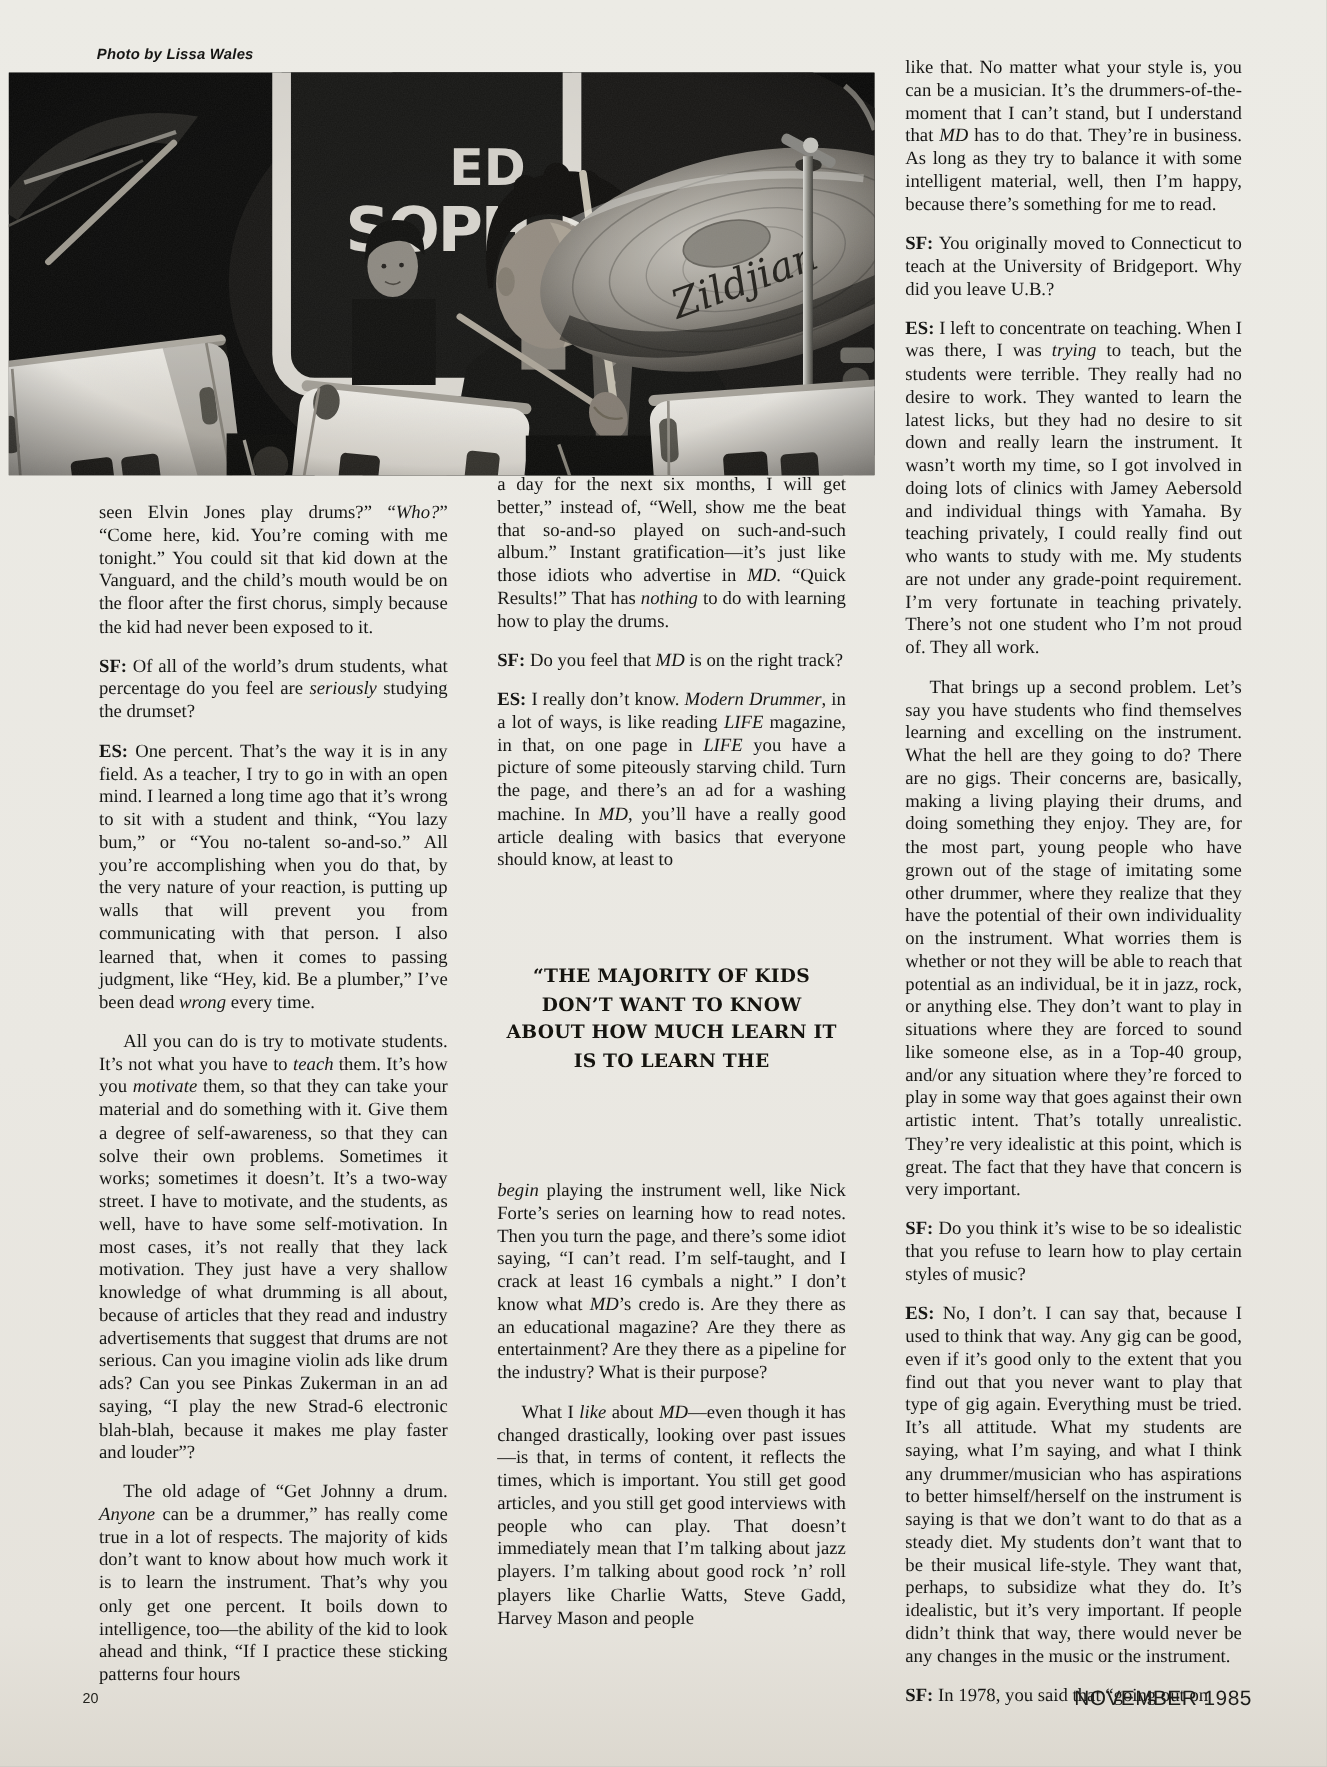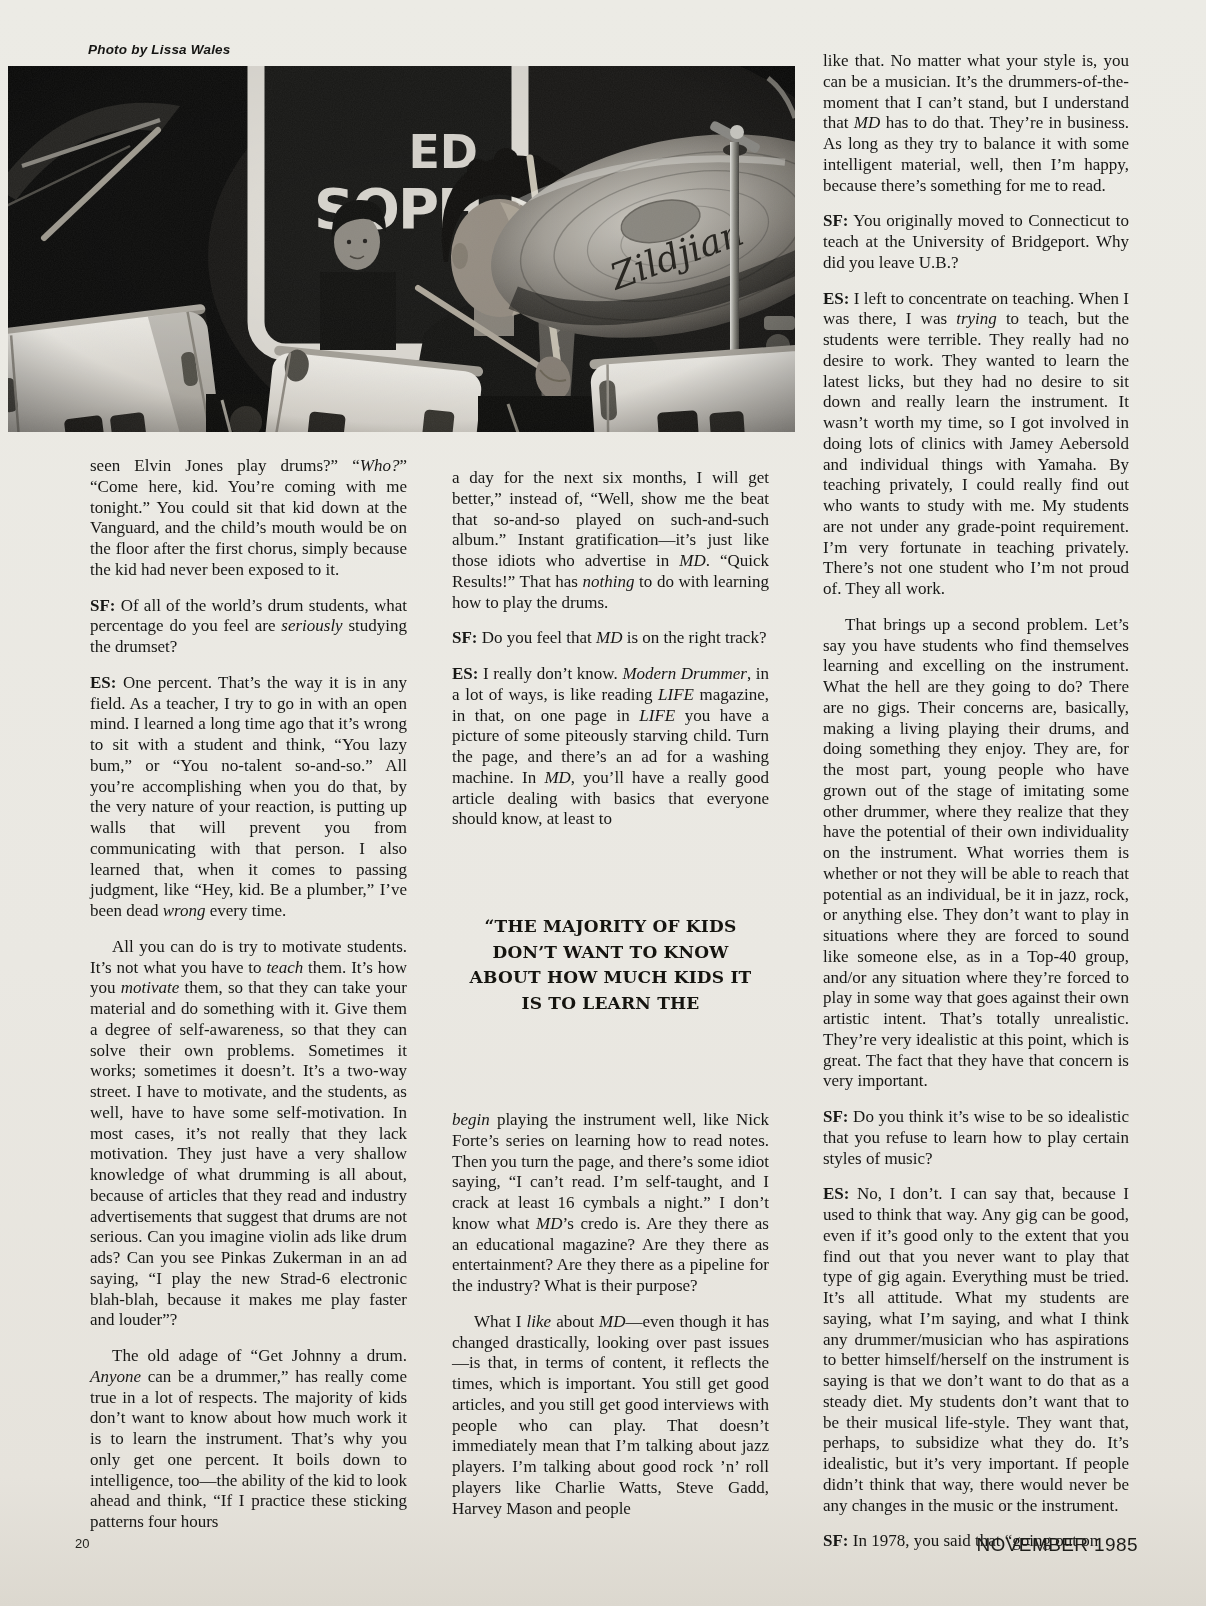--- a/index.html
+++ b/index.html
@@ -24,21 +24,21 @@
     background:#0c0c0b;
   }
   .photo-frame svg{display:block;}
   .col{
     position:absolute;
     text-align:justify;
     font-size:17px;line-height:20.75px;
     color:#171715;
   }
   .col-1{left:75px;top:441px;width:347px;}
-  .col-2{left:437px;top:453px;width:347px;}
+  .col-2{left:437px;top:415px;width:347px;}
   .col-3{left:808px;top:36px;width:336px;}
   .para{margin:15px;}
   .para.indent{text-indent:22px;}
   .spk{font-weight:bold;}
   .pull-quote{
     margin:84px 0 94px 0;
     text-align:center;
     font-family:"DejaVu Serif",serif;
     font-weight:bold;
     font-size:17px;line-height:25.5px;
@@ -220,21 +220,21 @@
 
   <div class="col col-2">
     <div>
         <p class="para">a day for the next six months, I will get better,” instead of, “Well, show me the beat that so-and-so played on such-and-such album.” Instant gratification—it’s just like those idiots who advertise in <i>MD</i>. “Quick Results!” That has <i>nothing</i> to do with learning how to play the drums.</p>
         <p class="para"><b class="spk">SF:</b> Do you feel that <i>MD</i> is on the right track?</p>
         <p class="para"><b class="spk">ES:</b> I really don’t know. <i>Modern Drummer</i>, in a lot of ways, is like reading <i>LIFE</i> magazine, in that, on one page in <i>LIFE</i> you have a picture of some piteously starving child. Turn the page, and there’s an ad for a washing machine. In <i>MD</i>, you’ll have a really good article dealing with basics that everyone should know, at least to</p>
       </div>
     <div class="pull-quote">
         <div>“THE MAJORITY OF KIDS</div>
         <div>DON’T WANT TO KNOW</div>
-        <div>ABOUT HOW MUCH KIDS IT</div>
+        <div>ABOUT HOW MUCH LEARN IT</div>
         <div>IS TO LEARN THE</div>
       </div>
     <div>
         <p class="para"><i>begin</i> playing the instrument well, like Nick Forte’s series on learning how to read notes. Then you turn the page, and there’s some idiot saying, “I can’t read. I’m self-taught, and I crack at least 16 cymbals a night.” I don’t know what <i>MD</i>’s credo is. Are they there as an educational magazine? Are they there as entertainment? Are they there as a pipeline for the industry? What is their purpose?</p>
         <p class="para indent">What I <i>like</i> about <i>MD</i>—even though it has changed drastically, looking over past issues—is that, in terms of content, it reflects the times, which is important. You still get good articles, and you still get good interviews with people who can play. That doesn’t immediately mean that I’m talking about jazz players. I’m talking about good rock ’n’ roll players like Charlie Watts, Steve Gadd, Harvey Mason and people</p>
       </div>
   </div>
 
   <div class="col col-3">
       <p class="para">like that. No matter what your style is, you can be a musician. It’s the drummers-of-the-moment that I can’t stand, but I understand that <i>MD</i> has to do that. They’re in business. As long as they try to balance it with some intelligent material, well, then I’m happy, because there’s something for me to read.</p>

